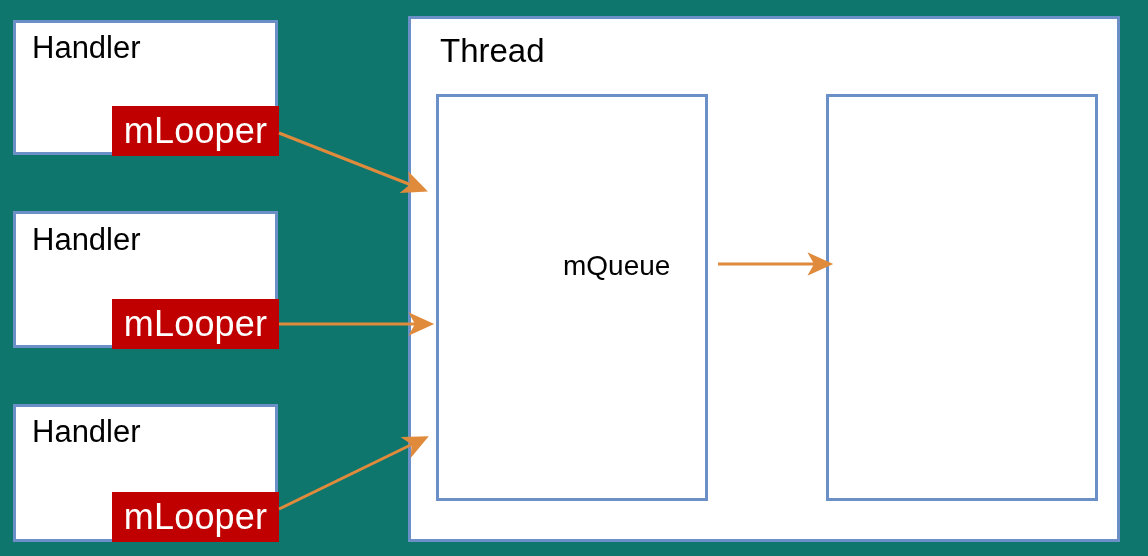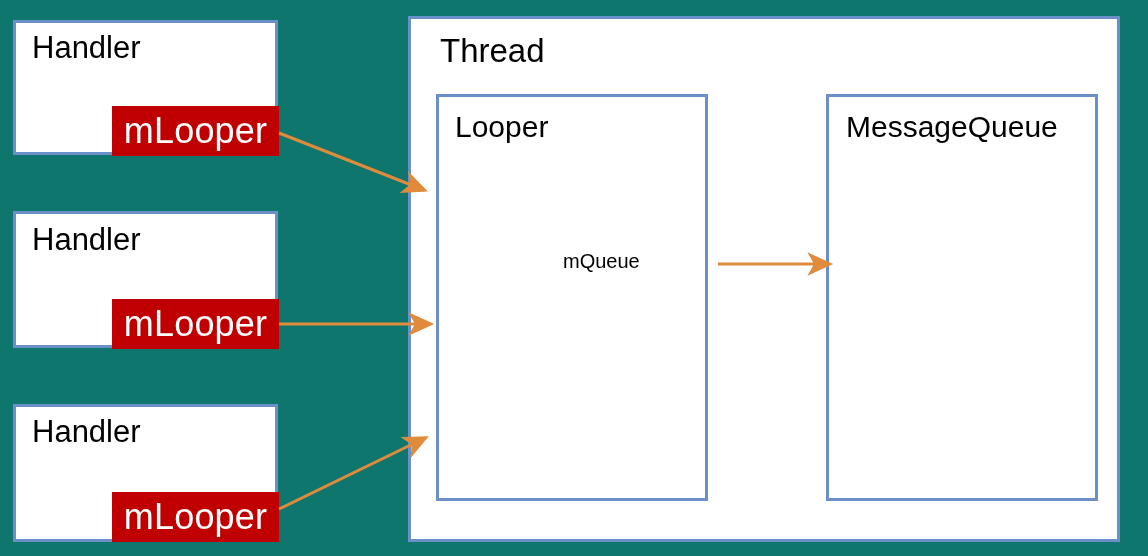--- a/index.html
+++ b/index.html
@@ -51,21 +51,21 @@
     align-items: center;
     justify-content: center;
     color: #ffffff;
     font-family: "Liberation Sans", sans-serif;
     font-size: 36px;
     letter-spacing: 0.2px;
     z-index: 5;
   }
   .field-label {
     position: absolute;
-    font-size: 20px;
+    font-size: 28px;
     color: #000000;
     font-family: "Liberation Sans", sans-serif;
     white-space: nowrap;
   }
   .arrow-layer {
     position: absolute;
     left: 0;
     top: 0;
     width: 1148px;
     height: 556px;
@@ -103,26 +103,24 @@
   </div>
   <div class="box-label handler-label" style="left:32px; top:416px;">Handler</div>
   <div class="mlooper" style="left:112px; top:492px; width:167px; height:50px;">mLooper</div>
 
   <div class="box" style="left:408px; top:16px; width:712px; height:526px;">
   </div>
   <div class="box-label thread-label" style="left:440px; top:34px;">Thread</div>
 
   <div class="box" style="left:436px; top:94px; width:272px; height:407px;">
   </div>
-  <div class="box-label inner-label" style="left:455px; top:112px;">Looper</div>
   <div class="field-label" style="left:563px; top:250px;">mQueue</div>
 
   <div class="box" style="left:826px; top:94px; width:272px; height:407px;">
   </div>
-  <div class="box-label inner-label" style="left:846px; top:112px;">MessageQueue</div>
 
   <svg class="arrow-layer" viewBox="0 0 1148 556" width="1148" height="556">
     <defs>
       <marker id="ah" markerWidth="9" markerHeight="9" refX="7.2" refY="4.5" orient="auto" markerUnits="strokeWidth">
         <path d="M0,0.6 L8.6,4.5 L0,8.4 L2.2,4.5 Z" fill="#E08A3C"></path>
       </marker>
     </defs>
     <line x1="279" y1="133" x2="424" y2="190" stroke="#E08A3C" stroke-width="3" marker-end="url(#ah)"></line>
     <line x1="279" y1="324" x2="430" y2="324" stroke="#E08A3C" stroke-width="3" marker-end="url(#ah)"></line>
     <line x1="279" y1="509" x2="425" y2="438" stroke="#E08A3C" stroke-width="3" marker-end="url(#ah)"></line>

